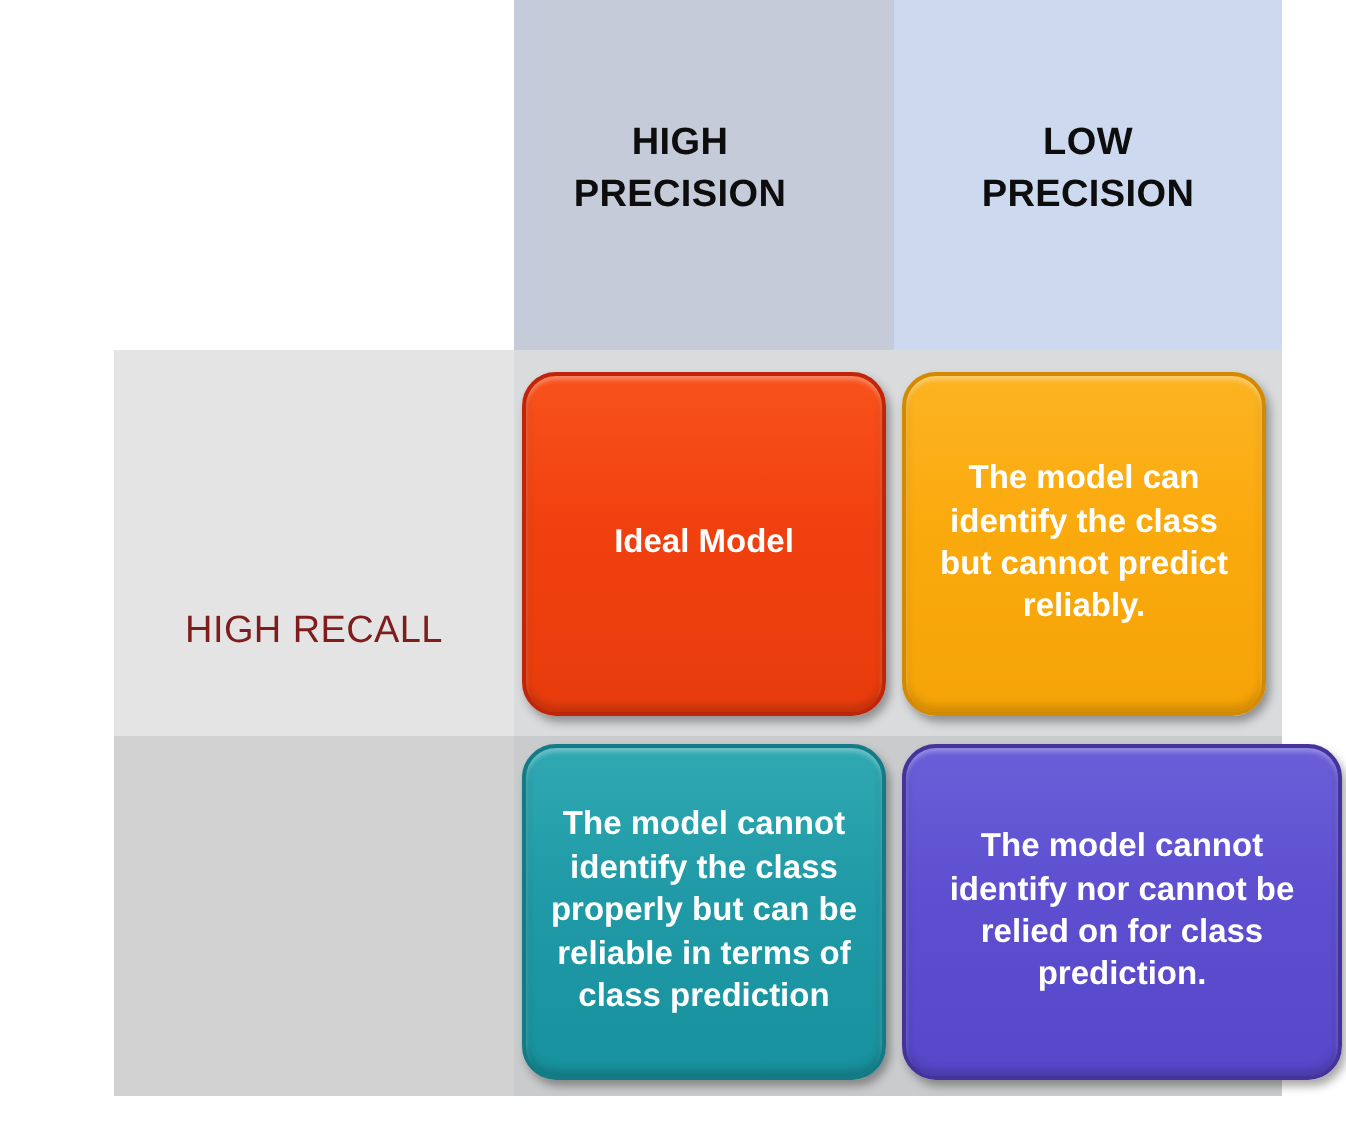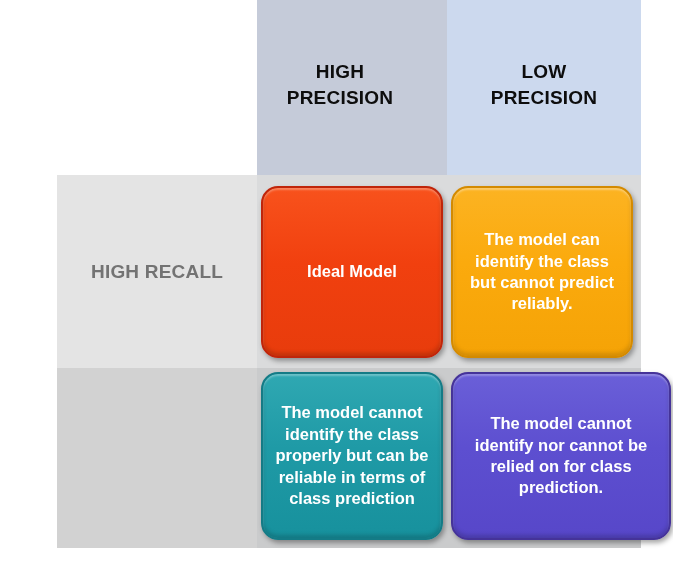--- a/index.html
+++ b/index.html
@@ -90,24 +90,25 @@
   .hdr-label-a { left: 257px; top: 45px; width: 166px; height: 80px; }
   .hdr-label-b { left: 447px; top: 45px; width: 194px; height: 80px; }
 
   
   .row-label {
     position: absolute;
     display: flex;
     align-items: center;
     justify-content: center;
     text-align: center;
-    color: #737373;
-    font-weight: bold;
+    color: #7f1d1d;
+    font-weight: normal;
     font-size: 19px;
     letter-spacing: 0.2px;
+    margin-top: 44px;
   }
   .row-label-a { left: 57px; top: 175px; width: 200px; height: 193px; }
   .row-label-b { left: 57px; top: 368px; width: 200px; height: 180px; }
 
   
   .qbox {
     position: absolute;
     border-radius: 17px;
     display: flex;
     align-items: center;

